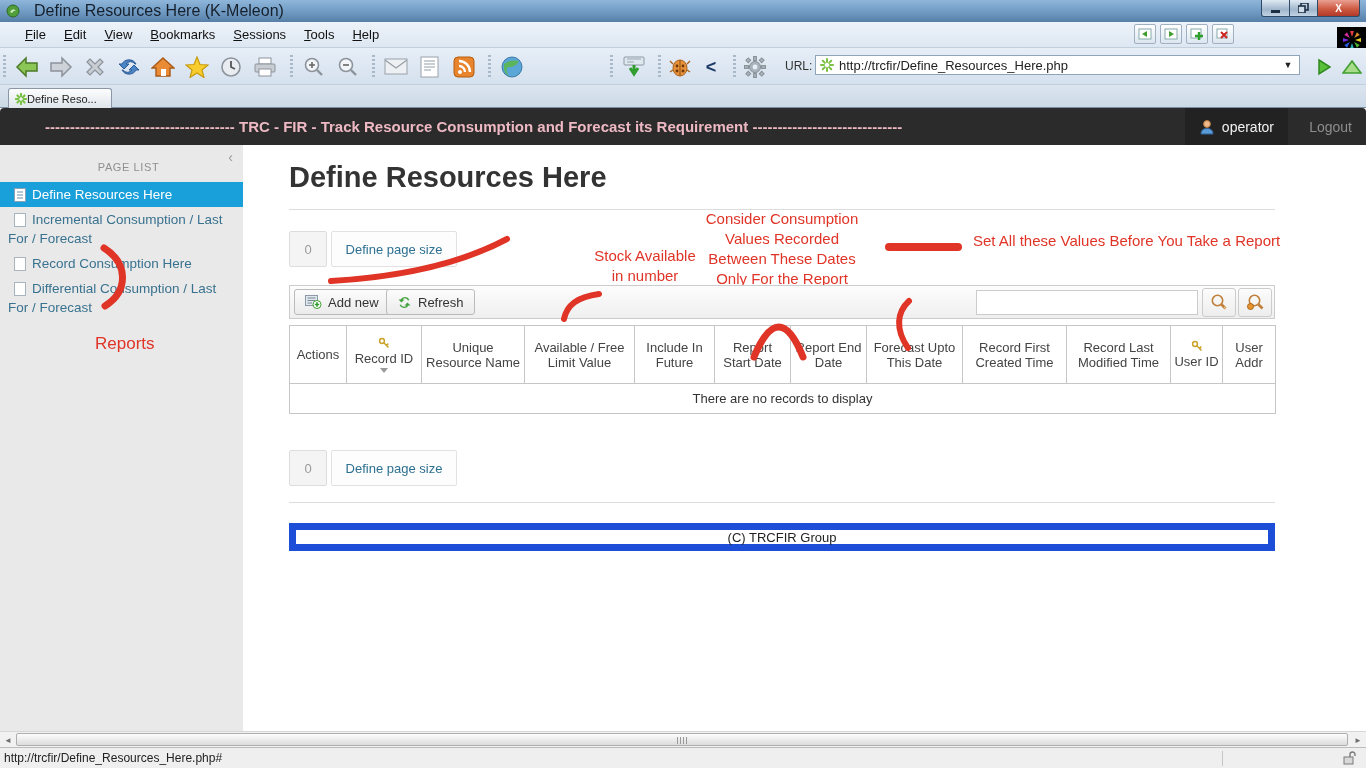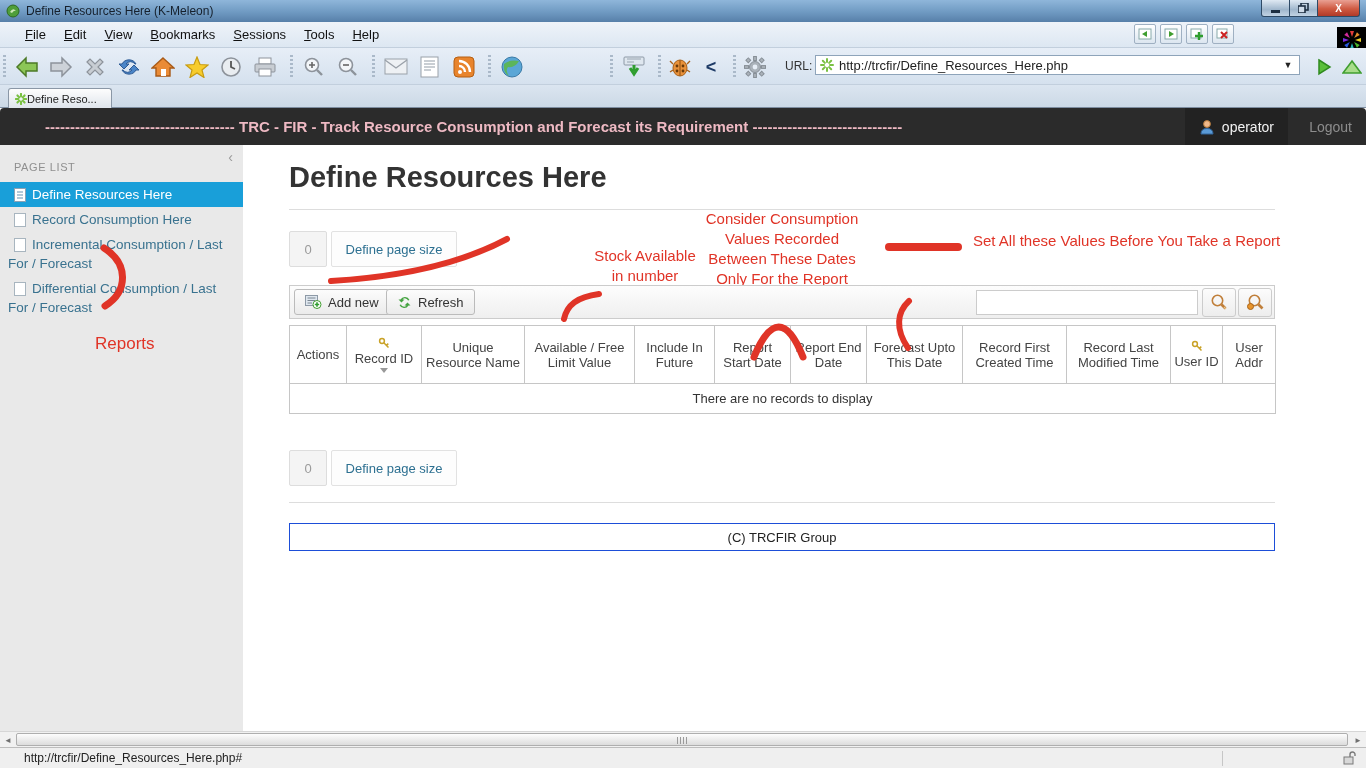--- a/index.html
+++ b/index.html
@@ -4,21 +4,21 @@
 <style>
   * { margin:0; padding:0; box-sizing:border-box; }
   html,body { width:1366px; height:768px; font-family:"Liberation Sans", sans-serif; }
   .window { position:relative; width:1366px; height:768px; background:#fff; overflow:hidden; }
 
   
   .titlebar { position:absolute; left:0; top:0; width:1366px; height:22px;
     background:linear-gradient(#8fb6da 0%, #6f9ac2 55%, #577fa9 100%);
     display:flex; align-items:center; padding-left:6px; }
   .titlebar .app-ico { width:14px; height:14px; margin-right:6px; }
-  .titlebar .title { font-size:12px; color:#16202c; }
+  .titlebar .title { font-size:16px; color:#16202c;margin-left:8px; }
   .winbtns { position:absolute; right:6px; top:0; display:flex; }
   .winbtn { height:17px; border:1px solid #2e4a66; border-top:none; display:flex; align-items:center; justify-content:center;
     background:linear-gradient(#dfe9f3, #9fb6cc 60%, #c2d3e4); color:#223; font-size:10px; }
   .winbtn.min { width:29px; border-bottom-left-radius:3px; }
   .winbtn.max { width:28px; border-left:none; }
   .winbtn.close { width:42px; border-left:none; border-bottom-right-radius:3px;
     background:linear-gradient(#e9a093, #cf5a42 55%, #b03a28); color:#fff; font-weight:bold; }
 
   
   .menubar { position:absolute; left:0; top:22px; width:1366px; height:26px;
@@ -62,21 +62,21 @@
   .banner-user { position:absolute; right:78px; top:0; height:37px; padding:0 14px; background:#222;
     display:flex; align-items:center; gap:7px; }
   .banner-user span { color:#f2f2f2; font-size:14px; }
   .banner-logout { position:absolute; right:14px; top:0; height:37px; display:flex; align-items:center;
     color:#8d8d8d; font-size:14px; }
 
   
   .content { position:absolute; left:0; top:37px; width:1366px; height:586px; }
   .sidebar { position:absolute; left:0; top:0; width:243px; height:586px; background:#e9e9e9; }
   .collapse { position:absolute; right:10px; top:4px; color:#9a9a9a; font-size:14px; }
-  .pl-header { margin:16px 0 9px 14px; font-size:11px; letter-spacing:.6px; color:#8f8f8f; }
+  .pl-header { margin:16px 0 9px 14px; font-size:11px; letter-spacing:.6px; color:#8f8f8f;text-align:center; }
   .pl-item { font-size:13.5px; line-height:19px; color:#39728f; padding:3px 6px 3px 8px; cursor:pointer; }
   .pl-item .doc-ico { display:inline-block; vertical-align:-3px; margin:0 6px 0 6px; }
   .pl-item.selected { background:#199fd9; color:#fff; }
   .sidebar-note { margin:14px 0 0 95px; color:#e03427; font-size:17px; }
 
   .main { position:absolute; left:243px; top:0; width:1123px; height:586px; background:#fff; }
   .page-heading { position:absolute; left:46px; top:16px; font-size:29px; font-weight:bold; color:#333; }
   .divider { position:absolute; height:1px; background:#ddd; left:46px; width:986px; }
   .d1 { top:64px; } .d2 { top:357px; }
 
@@ -107,39 +107,39 @@
   .s1 { left:912px; } .s2 { left:948px; }
 
   table.grid { position:absolute; left:46px; top:180px; width:986px; border-collapse:collapse; table-layout:fixed; }
   table.grid th { border:1px solid #c6c6c6; font-size:13px; font-weight:normal; color:#444;
     text-align:center; vertical-align:middle; height:58px; padding:2px 3px; background:#fff; }
   table.grid td { border:1px solid #c6c6c6; font-size:13px; color:#333; text-align:center; height:30px; background:#fff; }
   .th-inner { display:flex; flex-direction:column; align-items:center; gap:2px; }
   .sort-arrow { width:0; height:0; border-left:4px solid transparent; border-right:4px solid transparent;
     border-top:5px solid #999; }
 
-  .page-footer { position:absolute; left:46px; top:378px; width:986px; height:28px; border:1px solid #1d4ed8;
+  .page-footer { position:absolute; left:46px; top:378px; width:986px; height:28px; border:7px solid #1d4ed8;
     font-size:13px; color:#222; display:flex; align-items:center; justify-content:center; }
 
   .overlay { position:absolute; left:0; top:0; width:1366px; height:586px; pointer-events:none; }
 
   
   .hscroll { position:absolute; left:0; top:731px; width:1366px; height:16px; background:#f1f1f1;
     border-top:1px solid #d6d6d6; }
   .scroll-arrow { position:absolute; top:0; width:16px; height:16px; display:flex; align-items:center;
     justify-content:center; font-size:8px; color:#707070; }
   .sa-l { left:0; } .sa-r { right:0; }
   .scroll-thumb { position:absolute; left:16px; top:1px; width:1332px; height:13px;
     background:linear-gradient(#fdfdfd,#dcdcdc); border:1px solid #aeaeae; border-radius:2px; }
   .thumb-grip { position:absolute; left:50%; top:3px; width:10px; height:7px; margin-left:-5px;
     background:repeating-linear-gradient(90deg,#9a9a9a 0 1px, transparent 1px 3px); }
 
   .statusbar { position:absolute; left:0; top:747px; width:1366px; height:21px; background:#efefef;
     border-top:1px solid #bdbdbd; display:flex; align-items:center; }
-  .status-text { font-size:12px; color:#222; padding-left:4px;margin-left:20px; }
+  .status-text { font-size:12px; color:#222; padding-left:4px; }
   .status-sep { position:absolute; left:1222px; top:3px; width:1px; height:15px; background:#c6c6c6; }
   .status-lock { position:absolute; right:10px; top:3px; }
 
   svg { display:block; }
 </style>
 </head>
 <body>
 
 <div class="window">
 
@@ -419,24 +419,24 @@
 
       <div class="sidebar">
         <span class="collapse">‹</span>
         <div class="pl-header">PAGE LIST</div>
         <div class="pl-item selected"><span class="doc-ico"><svg width="12" height="14">
                 <rect x="0.5" y="0.5" width="11" height="13" fill="#fff" stroke="#8aa2b5"></rect>
                 <path d="M3 4 H9 M3 7 H9 M3 10 H9" stroke="#9bb8cc" stroke-width="1.4"></path>
               </svg></span><span>Define Resources Here</span></div>
         <div class="pl-item"><span class="doc-ico"><svg width="12" height="14">
                 <rect x="0.5" y="0.5" width="11" height="13" fill="#fff" stroke="#a8b5bf"></rect>
-              </svg></span><span>Record Consumption Here</span></div>
+              </svg></span><span>Incremental Consumption / Last For / Forecast</span></div>
         <div class="pl-item"><span class="doc-ico"><svg width="12" height="14">
                 <rect x="0.5" y="0.5" width="11" height="13" fill="#fff" stroke="#a8b5bf"></rect>
-              </svg></span><span>Incremental Consumption / Last For / Forecast</span></div>
+              </svg></span><span>Record Consumption Here</span></div>
         <div class="pl-item"><span class="doc-ico"><svg width="12" height="14">
                 <rect x="0.5" y="0.5" width="11" height="13" fill="#fff" stroke="#a8b5bf"></rect>
               </svg></span><span>Differential Consumption / Last For / Forecast</span></div>
         <div class="sidebar-note">Reports</div>
       </div>
 
       <div class="main">
         <div class="page-heading">Define Resources Here</div>
         <div class="divider d1"></div>
 

